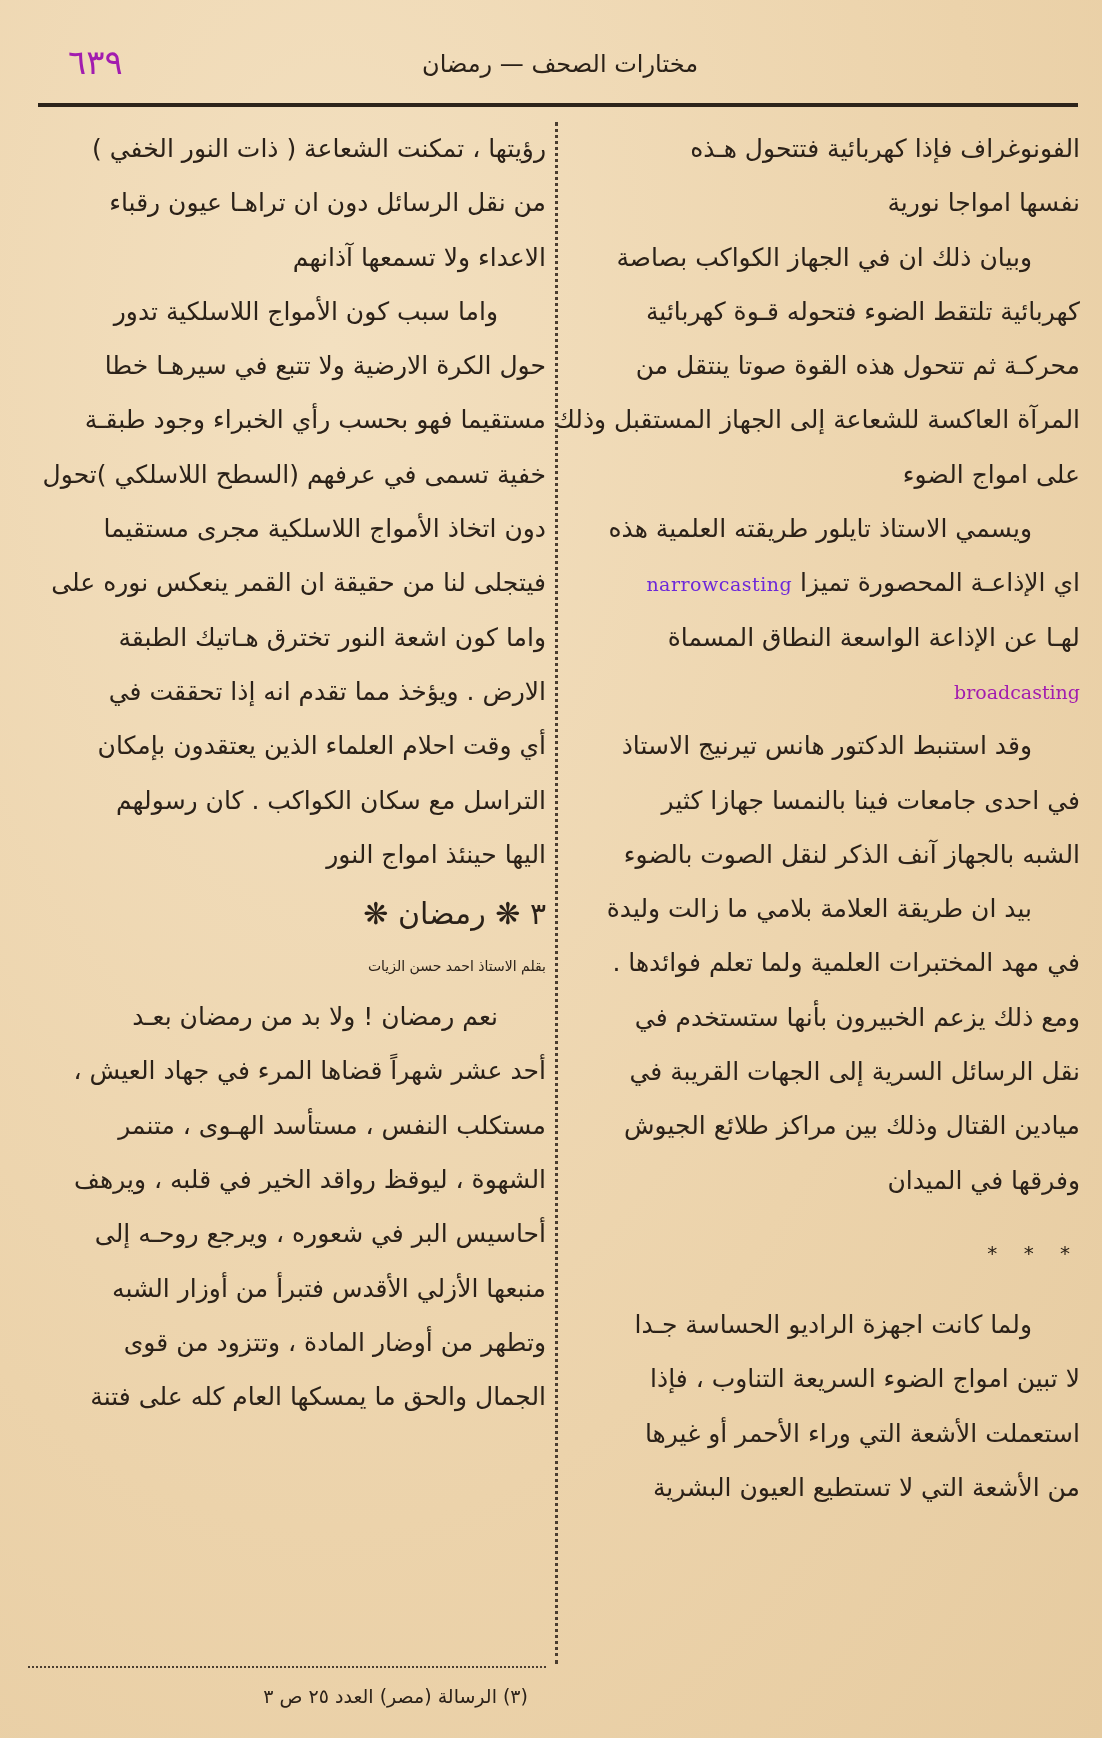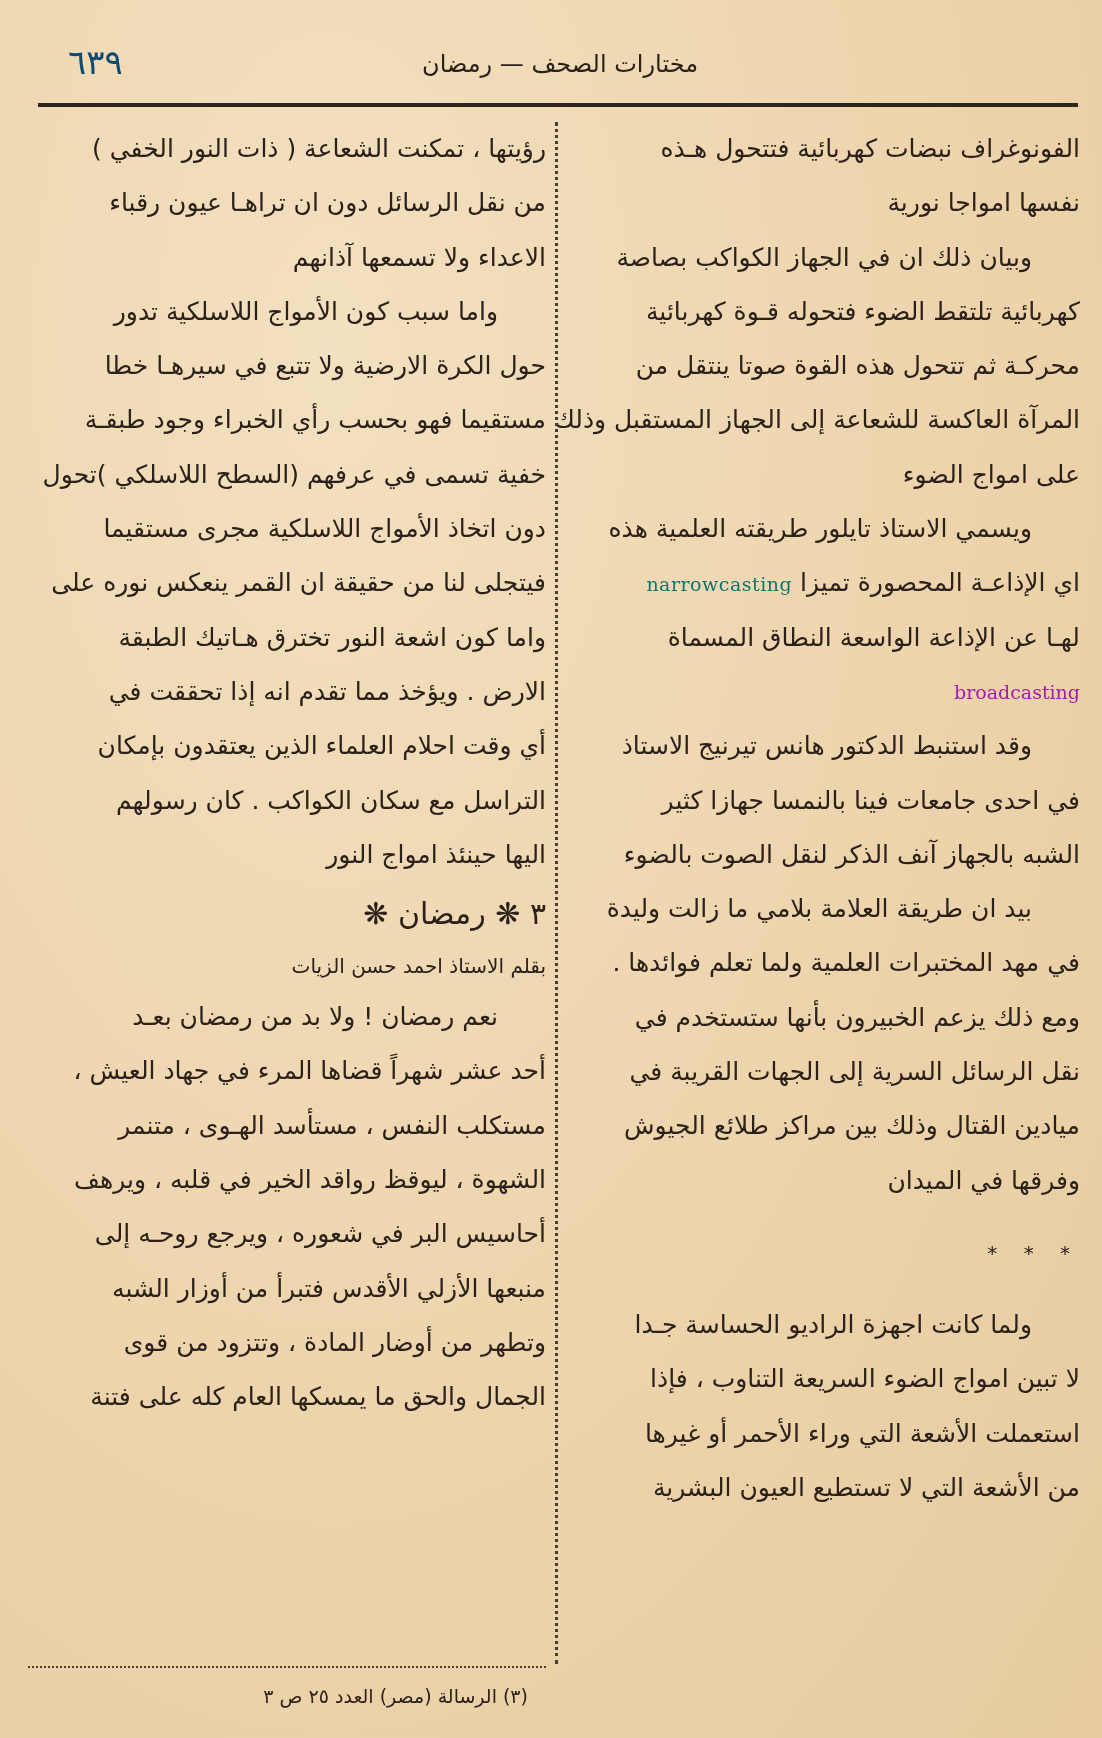--- a/index.html
+++ b/index.html
@@ -10,21 +10,21 @@
       color: #2b2118;
       font-family: "DejaVu Sans", sans-serif;
       position: relative;
     }
     .page { position: absolute; left: 0; top: 0; width: 1102px; height: 1738px; }
     .header {
       position: absolute; top: 42px; left: 40px; width: 1040px; height: 50px;
     }
     .page-number {
       position: absolute; left: 28px; top: 0px;
-      font-size: 34px; font-family: "DejaVu Serif", serif; color: #0c4a6e;
+      font-size: 34px; font-family: "DejaVu Serif", serif; color: #a21caf;
       direction: rtl;
     }
     .running-title {
       position: absolute; left: 320px; width: 400px; top: 8px; text-align: center;
       font-size: 24px; color: #2b2118; direction: rtl;
     }
     .header-rule {
       position: absolute; top: 103px; left: 38px; width: 1040px; height: 4px; background: #2d241b;
     }
     .column {
@@ -35,31 +35,31 @@
     .col-right { left: 566px; width: 514px; }
     .col-left { left: 28px; width: 518px; }
     .col-divider {
       position: absolute; left: 555px; top: 122px; width: 0; height: 1542px;
       border-left: 3px dotted #4a3d30;
     }
     .line { display: block; white-space: nowrap; height: 54.3px; overflow: visible; }
     .line.indent { padding-right: 48px; }
     .latin {
       font-family: "DejaVu Serif", serif; font-size: 19px; direction: ltr; unicode-bidi: embed;
-      color: #0f766e; letter-spacing: 0.5px;
+      color: #6d28d9; letter-spacing: 0.5px;
     }
     .line.latin-only { text-align: left; direction: ltr; font-size: 19px; font-family: "DejaVu Serif", serif; color: #a21caf; }
     .separator {
       display: block; text-align: center; font-size: 20px; letter-spacing: 10px; height: 90px; line-height: 90px;
     }
     .section-title {
       display: block; text-align: left; font-size: 30px; height: 64px; line-height: 64px;
     }
     .byline {
-      display: block; font-size: 20px; height: 44px; line-height: 40px;
+      display: block; font-size: 14px; height: 44px; line-height: 40px;
     }
     .footnote-rule {
       position: absolute; left: 28px; top: 1666px; width: 518px; height: 0;
       border-top: 2px dotted #4a3d30;
     }
     .footnote {
       position: absolute; left: 28px; top: 1676px; width: 500px; direction: rtl; text-align: right;
       font-size: 19px; padding-right: 18px; margin-top: 9px;
     }
   </style>
@@ -68,21 +68,21 @@
 
 <div class="page">
 
   <div class="header">
     <span class="page-number">٦٣٩</span>
     <span class="running-title">مختارات الصحف — رمضان</span>
   </div>
   <div class="header-rule"></div>
 
   <div class="column col-right">
-    <span class="line">الفونوغراف نبضات كهربائية فتتحول هـذه</span>
+    <span class="line">الفونوغراف فإذا كهربائية فتتحول هـذه</span>
     <span class="line">نفسها امواجا نورية</span>
     <span class="line indent">وبيان ذلك ان في الجهاز الكواكب بصاصة</span>
     <span class="line">كهربائية تلتقط الضوء فتحوله قـوة كهربائية</span>
     <span class="line">محركـة ثم تتحول هذه القوة صوتا ينتقل من</span>
     <span class="line">المرآة العاكسة للشعاعة إلى الجهاز المستقبل وذلك</span>
     <span class="line">على امواج الضوء</span>
     <span class="line indent">ويسمي الاستاذ تايلور طريقته العلمية هذه</span>
     <span class="line"><span>اي الإذاعـة المحصورة تميزا</span> <span class="latin">narrowcasting</span></span>
     <span class="line">لهـا عن الإذاعة الواسعة النطاق المسماة</span>
     <span class="line latin-only">broadcasting</span>

